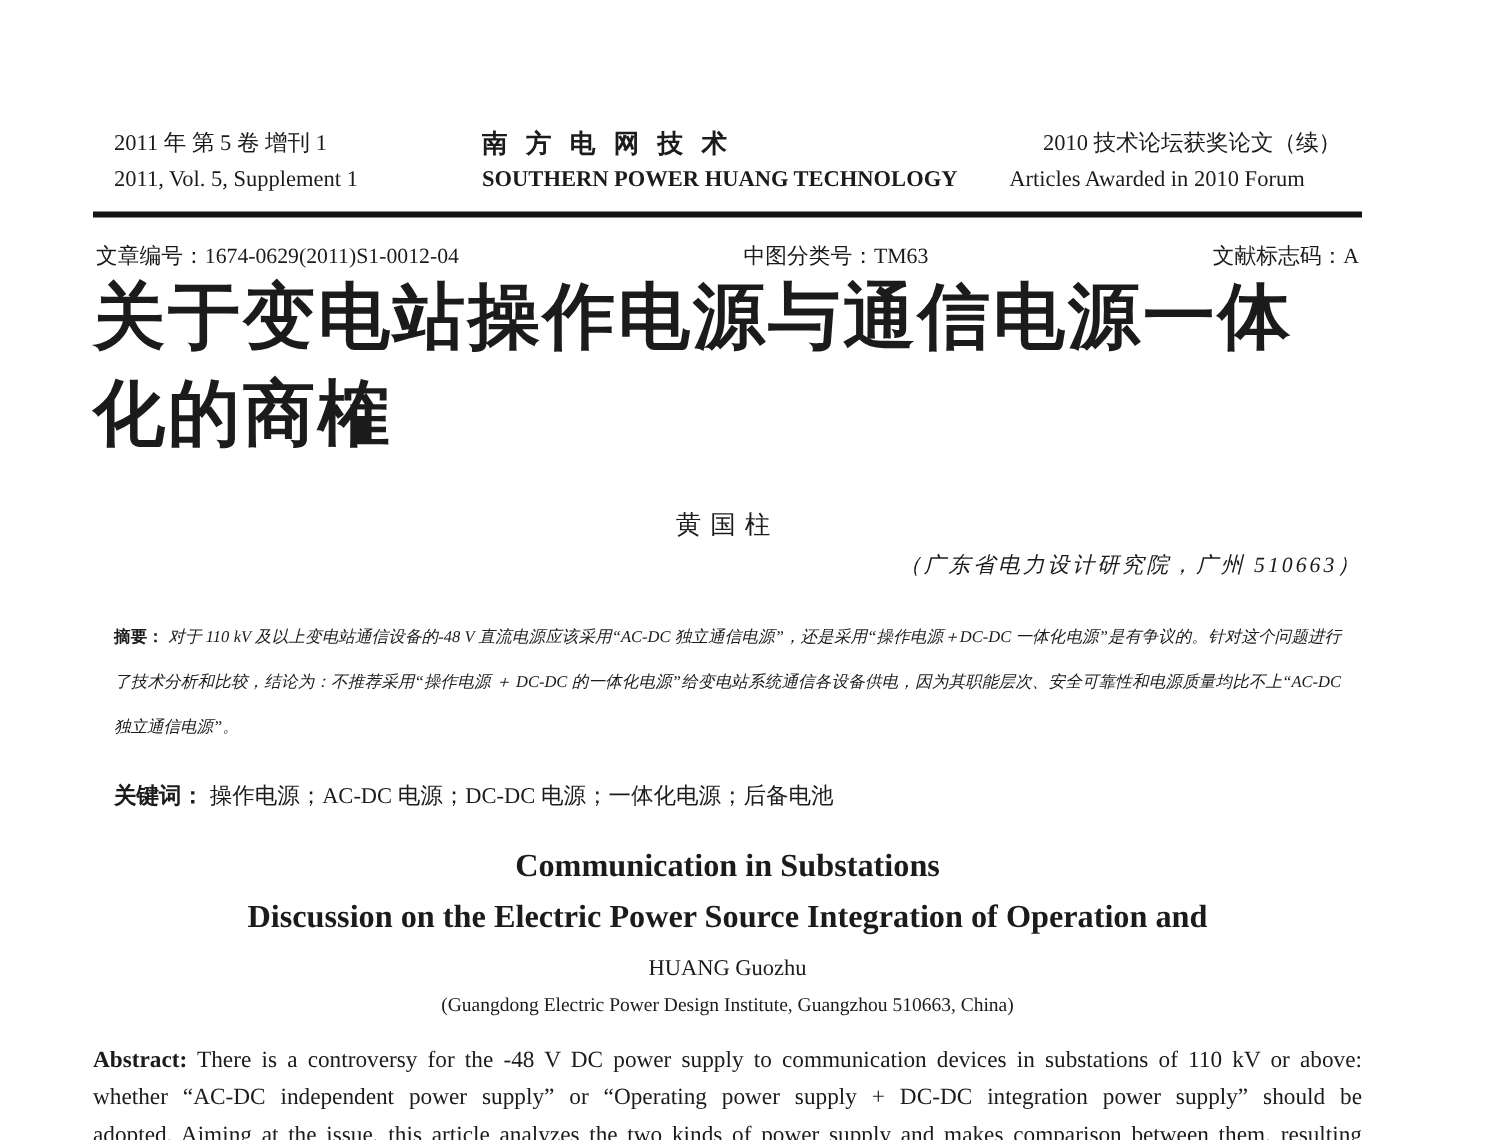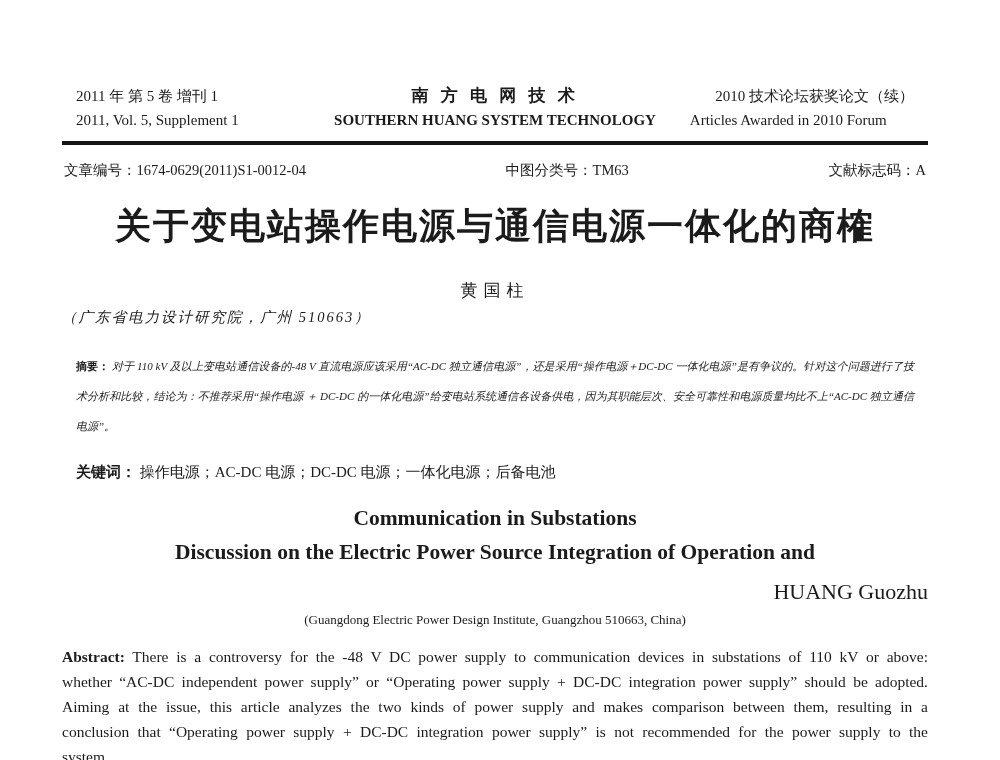--- a/index.html
+++ b/index.html
@@ -7,72 +7,71 @@
     padding: 0;
     width: 1000px;
     height: 760px;
     overflow: hidden;
     background: #ffffff;
   }
   .page {
     box-sizing: border-box;
     width: 1000px;
     height: 760px;
-    padding: 84px 72px 0 62px;
+    padding: 84px 92px 0 62px;
     color: #1b1b1b;
     font-family: "Liberation Serif", "DejaVu Serif", serif;
     overflow: hidden;
   }
   
   .journal-header {
     display: flex;
     justify-content: space-between;
     align-items: flex-end;
     padding: 0 14px;
   }
   .jh-col { line-height: 24px; font-size: 15px; white-space: nowrap; }
   .jh-left   { text-align: left;   width: 30%; }
-  .jh-center { text-align: center; width: 40%; }
+  .jh-center { width: 40%; }
   .jh-right  { text-align: right;  width: 30%; }
   .jh-center .cn { font-weight: bold; font-size: 17px; letter-spacing: 4px; }
   .jh-center .en { font-weight: bold; font-size: 15px; }
   .jh-right .l2  { text-align: center; }
   .header-rule {
     border: none;
     border-top: 4px solid #141414;
     margin: 9px 0 0 0;
   }
   
   .meta-row {
     display: flex;
     justify-content: space-between;
     margin-top: 16px;
     font-size: 14.5px;
     padding: 0 2px;
   }
   .meta-item .lbl { font-weight: normal; }
   
   .title-cn {
-    margin-top: 22px;
-    text-align: center;
-    font-size: 36px;
+    text-align: left;
+    font-size: 48px;
     font-weight: bold;
     letter-spacing: 2px;
     line-height: 1.35;
     font-family: "Liberation Sans", "DejaVu Sans", sans-serif;
   }
   .author-cn {
     margin-top: 28px;
     text-align: center;
     font-size: 17px;
     letter-spacing: 6px;
   }
   .affil-cn {
     margin-top: 6px;
-    text-align: left;
+    text-align: right;
     font-size: 14.5px;
     font-style: italic;
     letter-spacing: 2px;
   }
   
   .abstract-cn {
     margin: 24px 14px 4px 14px;
     font-size: 11px;
     line-height: 30px;
     text-align: justify;
@@ -88,22 +87,22 @@
   
   .title-en {
     margin-top: 14px;
     text-align: center;
     font-weight: bold;
     font-size: 21.5px;
     line-height: 34px;
   }
   .author-en {
     margin-top: 10px;
-    text-align: right;
-    font-size: 22px;
+    text-align: center;
+    font-size: 15px;
   }
   .affil-en {
     margin-top: 7px;
     text-align: center;
     font-size: 13px;
   }
   .abstract-en {
     margin-top: 16px;
     font-size: 15.5px;
     line-height: 25px;
@@ -117,21 +116,21 @@
 
 <div class="page">
 
   <div class="journal-header">
     <div class="jh-col jh-left">
       <div>2011 年 第 5 卷 增刊 1</div>
       <div>2011, Vol. 5, Supplement 1</div>
     </div>
     <div class="jh-col jh-center">
       <div class="cn">南 方 电 网 技 术</div>
-      <div class="en">SOUTHERN HUANG SYSTEM TECHNOLOGY</div>
+      <div class="en">SOUTHERN POWER HUANG TECHNOLOGY</div>
     </div>
     <div class="jh-col jh-right">
       <div>2010 技术论坛获奖论文（续）</div>
       <div class="l2">Articles Awarded in 2010 Forum</div>
     </div>
   </div>
 
   <hr class="header-rule">
 
   <div class="meta-row">

